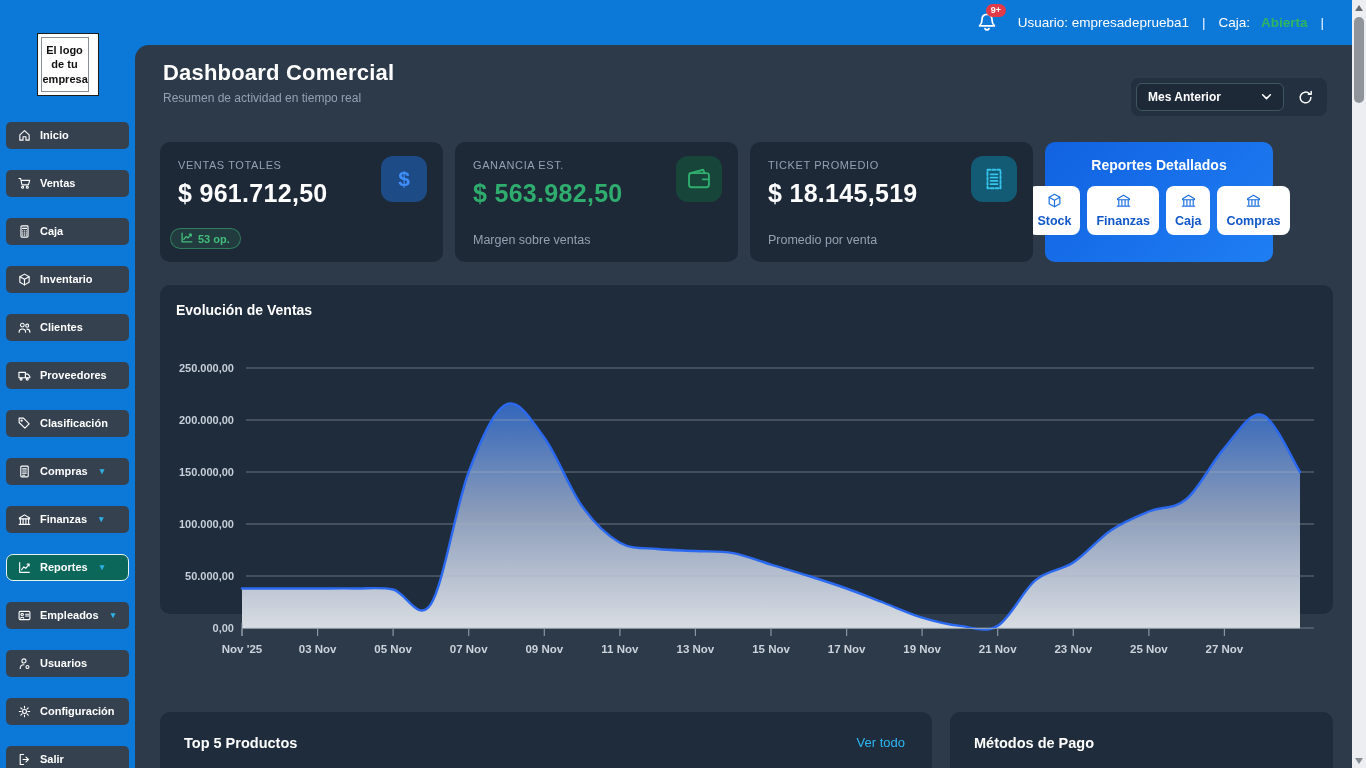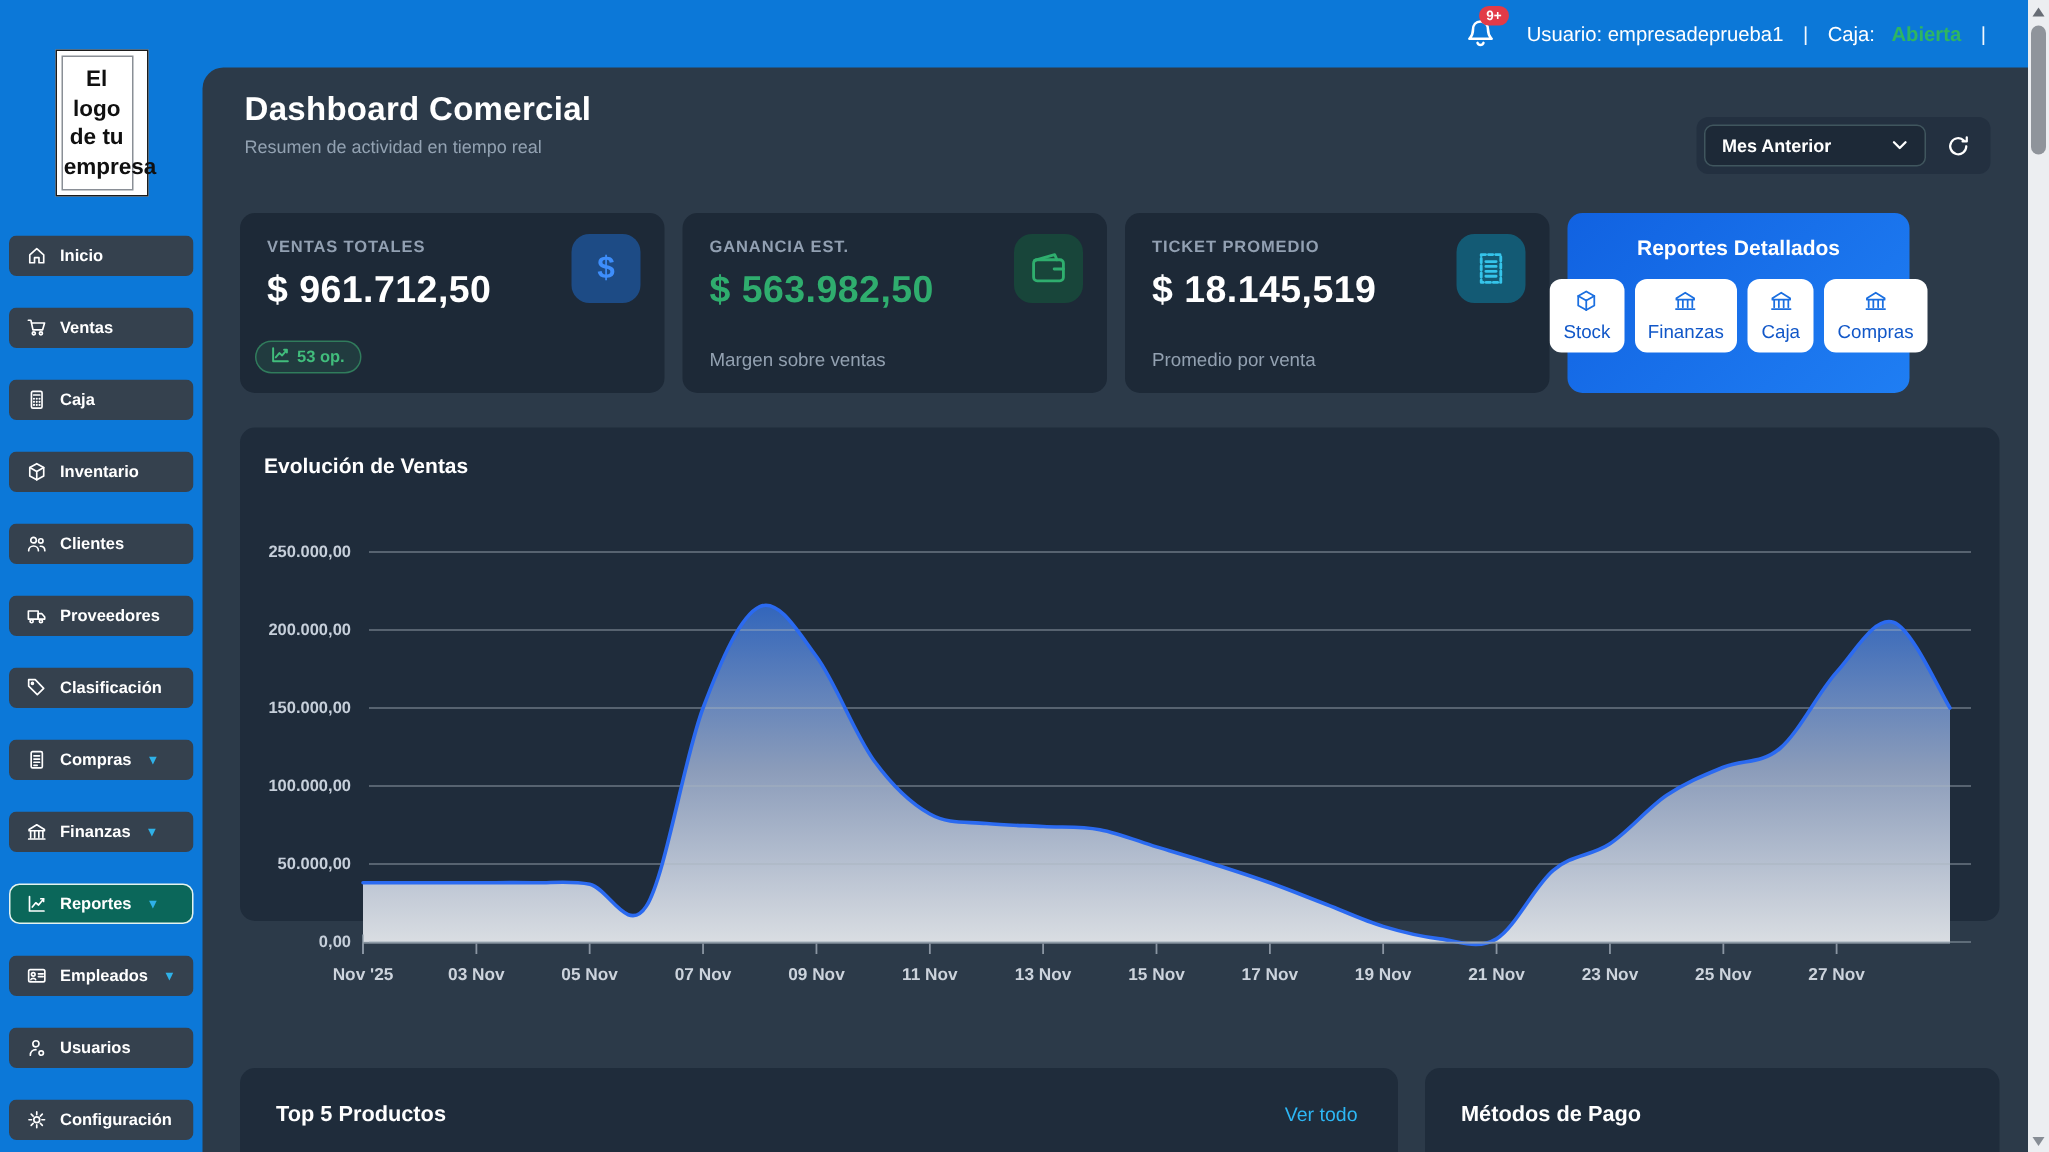--- a/index.html
+++ b/index.html
@@ -13,21 +13,21 @@
   .bell{position:relative;width:22px;height:22px;cursor:pointer;margin-right:8px}
   .bell-badge{position:absolute;top:-8px;left:9px;background:#e23b47;color:#fff;
               font-size:9px;font-weight:bold;padding:2px 5px;border-radius:9px;line-height:1}
   .sep{opacity:.95;margin:0 2px}
   .caja-status{font-weight:bold}
 
   
   .sidebar{position:absolute;left:0;top:0;width:135px;height:768px;z-index:2}
   .logo{width:54px;margin:33px auto 0;background:#fff;border:1.5px solid #1c1c1c;padding:3px;cursor:pointer}
   .logo-inner{border:1px solid #8a8f96;padding:5px 1px;width:48px;box-sizing:border-box;
-              font-size:15px;font-weight:bold;color:#101010;text-align:center;line-height:1.3}
+              font-size:11px;font-weight:bold;color:#101010;text-align:center;line-height:1.3}
   nav{margin-top:26px;padding:0 6px;display:flex;flex-direction:column;gap:21px}
   .menu-item{height:27px;background:#35414e;border-radius:5px;display:flex;align-items:center;
              padding:0 6px 0 10px;gap:9px;color:#fff;font-size:11px;font-weight:bold;
              cursor:pointer;border:1.5px solid transparent;box-sizing:border-box}
   .menu-item .mi-icon{display:flex;width:14px;justify-content:center}
   .menu-item .caret{color:#2fb1e8;font-size:9px;margin-left:3px;line-height:1}
   .menu-item.active{background:#0b675a;border-color:#e4f3ee;border-radius:7px}
 
   
   .main{position:absolute;left:135px;top:45px;right:14px;bottom:0;background:#2c3a49;
@@ -39,38 +39,38 @@
   .select{width:148px;height:28px;background:#1d2937;border:1px solid #40565e;border-radius:6px;
           display:flex;align-items:center;justify-content:space-between;padding:0 11px;
           color:#fff;font-weight:bold;font-size:12px;cursor:pointer;box-sizing:border-box}
   .refresh{width:34px;height:28px;background:transparent;border:none;display:flex;
            align-items:center;justify-content:center;cursor:pointer}
 
   
   .kpi-row{position:absolute;left:25px;top:97px;display:flex;gap:12px}
   .kpi-card{width:283px;height:120px;background:#1d2937;border-radius:10px;position:relative;
             padding:17px 18px;box-sizing:border-box}
-  .kpi-label{font-size:11px;font-weight:bold;letter-spacing:.6px;color:#92a0b2}
+  .kpi-label{font-size:11px;font-weight:normal;letter-spacing:.6px;color:#92a0b2}
   .kpi-value{font-size:25px;font-weight:bold;color:#fff;margin-top:8px;letter-spacing:.3px}
   .kpi-sub{position:absolute;left:18px;bottom:15px;font-size:12.5px;color:#93a1b1}
   .badge{position:absolute;left:10px;bottom:13px;display:inline-flex;align-items:center;gap:5px;
          padding:3px 10px;border-radius:999px;border:1px solid rgba(63,190,122,.5);
          background:rgba(63,190,122,.12);color:#41bd7c;font-size:11px;font-weight:bold}
   .kpi-tile{position:absolute;top:14px;right:16px;width:46px;height:46px;border-radius:12px;
             display:flex;align-items:center;justify-content:center}
   .tile-blue{background:#1d4b85}.tile-green{background:#18453a}.tile-teal{background:#135a74}
   .dollar{color:#3e8efb;font-size:21px;font-weight:bold}
 
   
   .report-card{width:228px;height:120px;border-radius:10px;box-sizing:border-box;text-align:center;
                background:linear-gradient(135deg,#1162e1,#1f7ef3);padding:15px 8px}
   .report-title{color:#fff;font-weight:bold;font-size:14px}
   .report-btns{display:flex;justify-content:center;gap:7px;margin-top:13px}
   .report-btn{background:#fff;border:none;border-radius:8px;padding:7px 9px 6px;display:flex;
-              flex-direction:column;align-items:center;gap:3px;font-weight:normal;font-size:12.5px;
+              flex-direction:column;align-items:center;gap:3px;font-weight:bold;font-size:12.5px;
               color:#1157c8;cursor:pointer;font-family:inherit;line-height:1.1}
 
   
   .chart-card{position:absolute;left:25px;top:240px;width:1173px;height:329px;background:#1f2c3b;
               border-radius:10px;padding:17px 16px 15px;box-sizing:border-box}
   .chart-title{margin:0;color:#fff;font-size:14px;font-weight:bold}
   #chart{display:block;margin-top:10px}
   #chart text{font-family:"Liberation Sans",sans-serif}
 
   

